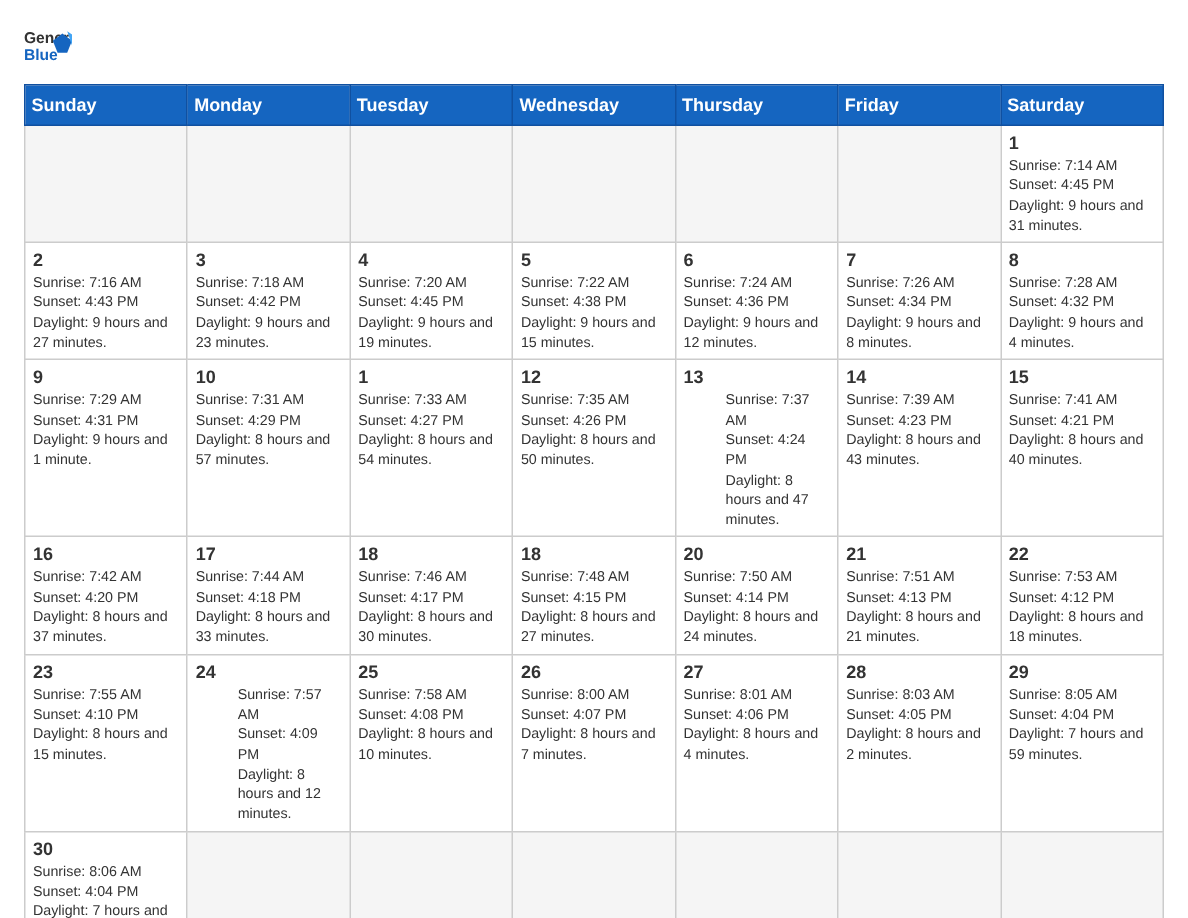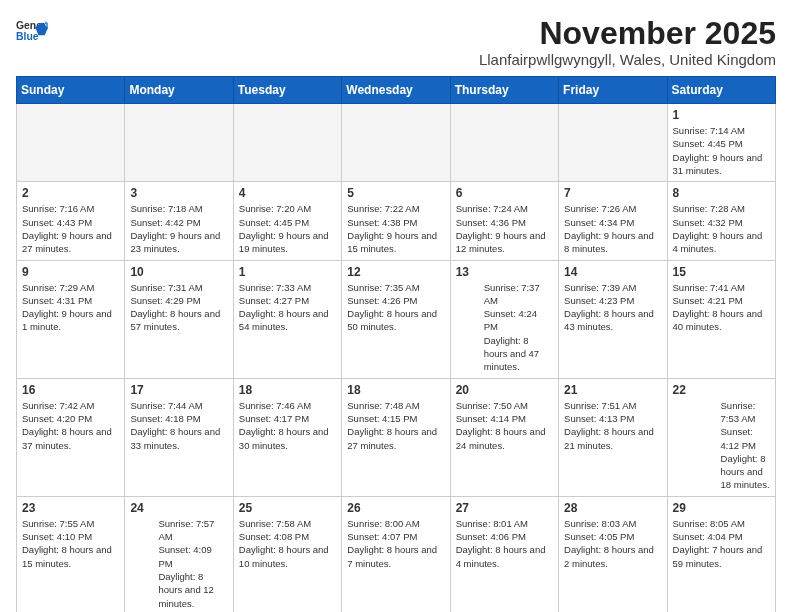--- a/index.html
+++ b/index.html
@@ -84,24 +84,20 @@
 
 <div class="header-section">
   <div class="logo">
     <svg class="logo-icon" viewBox="0 0 40 40">
       <text x="0" y="16" font-size="13" font-family="Arial" fill="#333" font-weight="bold">General</text>
       <text x="0" y="30" font-size="13" font-family="Arial" fill="#1565c0" font-weight="bold">Blue</text>
       <polygon points="32,8 40,14 36,24 28,24 24,14" fill="#1565c0"></polygon>
       <polygon points="36,6 42,10 40,18" fill="#42a5f5"></polygon>
     </svg>
   </div>
-  <div class="title-block">
-    <div class="month-title">November 2025</div>
-    <div class="location-title">Llanfairpwllgwyngyll, Wales, United Kingdom</div>
-  </div>
 </div>
 
 <table class="calendar">
   <thead>
     <tr>
     <th>Sunday</th>
         <th>Monday</th>
         <th>Tuesday</th>
         <th>Wednesday</th>
         <th>Thursday</th>
@@ -244,21 +240,21 @@
 Daylight: 8 hours and 24 minutes.</div>
         </td>
         <td>
           <span class="day-number">21</span>
           <div class="day-info" style="white-space: pre-line;">Sunrise: 7:51 AM
 Sunset: 4:13 PM
 Daylight: 8 hours and 21 minutes.</div>
         </td>
         <td>
           <span class="day-number">22</span>
-          <div class="day-info" style="white-space: pre-line; margin-left: 48px;">Sunrise: 7:53 AM
+          <div class="day-info" style="white-space: pre-line;">Sunrise: 7:53 AM
 Sunset: 4:12 PM
 Daylight: 8 hours and 18 minutes.</div>
         </td>
       </tr>
       <tr class="week-row">
         <td>
           <span class="day-number">23</span>
           <div class="day-info" style="white-space: pre-line;">Sunrise: 7:55 AM
 Sunset: 4:10 PM
 Daylight: 8 hours and 15 minutes.</div>

